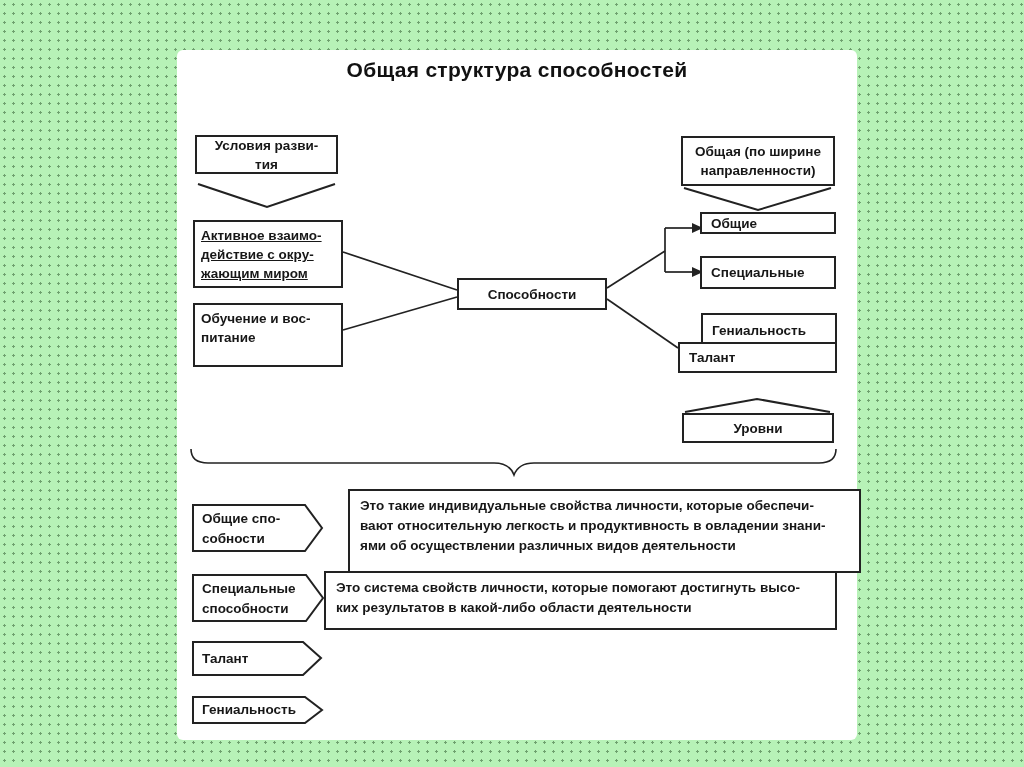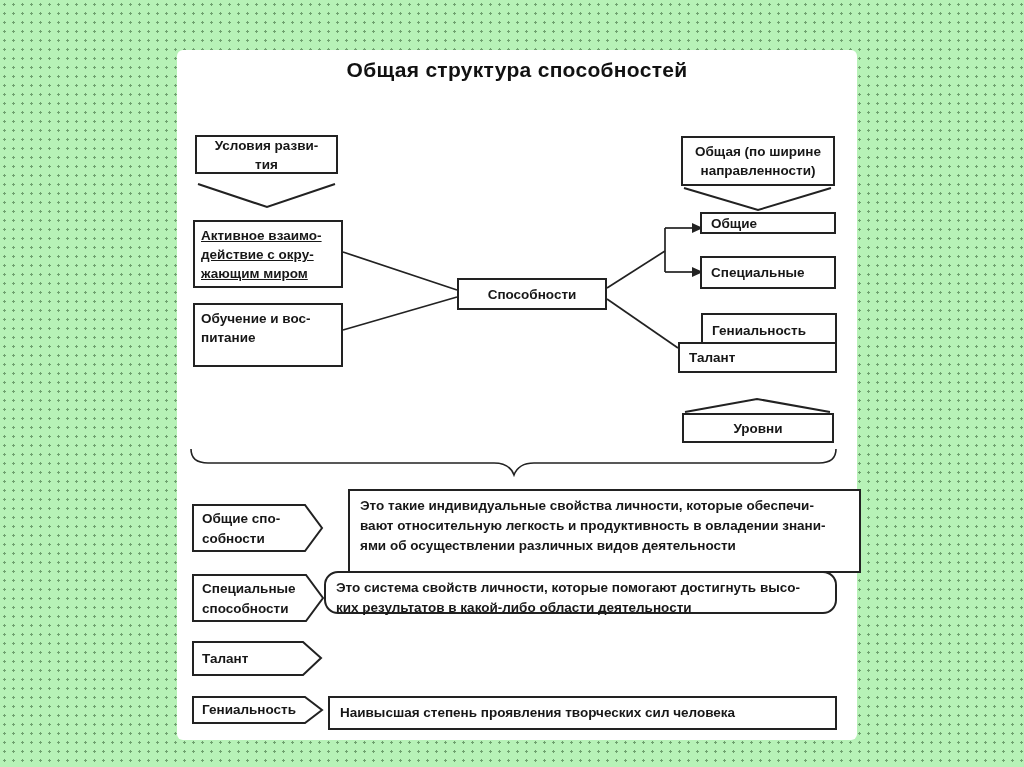--- a/index.html
+++ b/index.html
@@ -47,21 +47,21 @@
   #plabel-0{left:193px;top:505px;width:112px;height:47px;}
   #plabel-1{left:193px;top:575px;width:113px;height:47px;}
   #plabel-2{left:193px;top:642px;width:110px;height:33px;}
   #plabel-3{left:193px;top:697px;width:112px;height:26px;}
   .def-box{
     position:absolute;border:2px solid #222;background:#fff;
     color:#171717;font-weight:700;font-size:13.5px;line-height:20px;
     box-sizing:border-box;padding:5px 10px;white-space:pre-line;
   }
   #def-0{left:324px;top:489px;width:513px;height:84px;margin-left:24px;}
-  #def-1{left:324px;top:571px;width:513px;height:43px;border-radius:14px;}
+  #def-1{left:324px;top:571px;width:513px;height:59px;}
   #def-2{left:328px;top:634px;width:509px;height:51px;}
   #def-3{left:328px;top:696px;width:509px;height:34px;}
 </style>
 </head>
 <body>
 
 <div class="stage">
 
   <div class="panel"></div>
 
@@ -119,15 +119,14 @@
 ями об осуществлении различных видов деятельности</div>
 
   <div class="pent-label" id="plabel-1">Специальные
 способности</div>
   <div class="def-box" id="def-1">Это система свойств личности, которые помогают достигнуть высо-
 ких результатов в какой-либо области деятельности</div>
 
   <div class="pent-label" id="plabel-2">Талант</div>
 
   <div class="pent-label" id="plabel-3">Гениальность</div>
-  <div class="def-box" id="def-3">Наивысшая степень проявления творческих сил человека</div>
 
 </div>
 
 </body></html>

